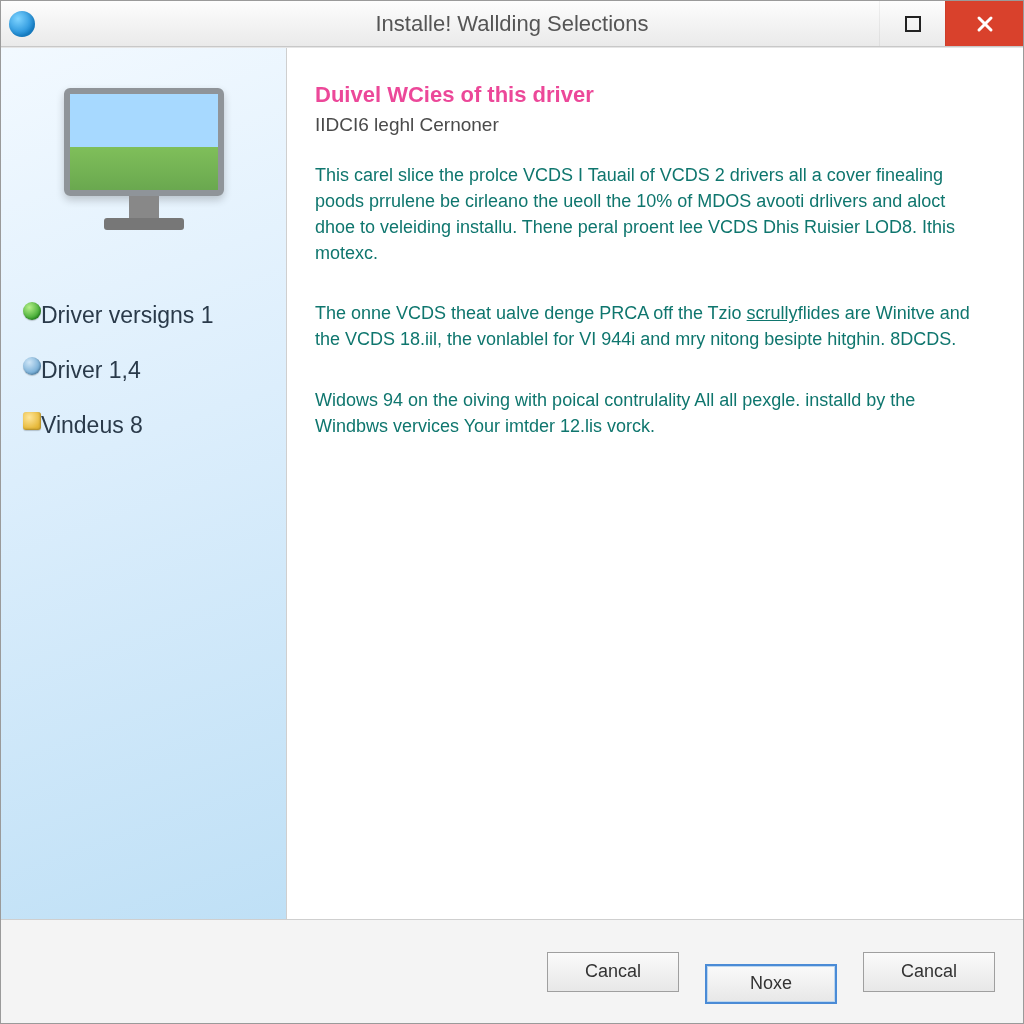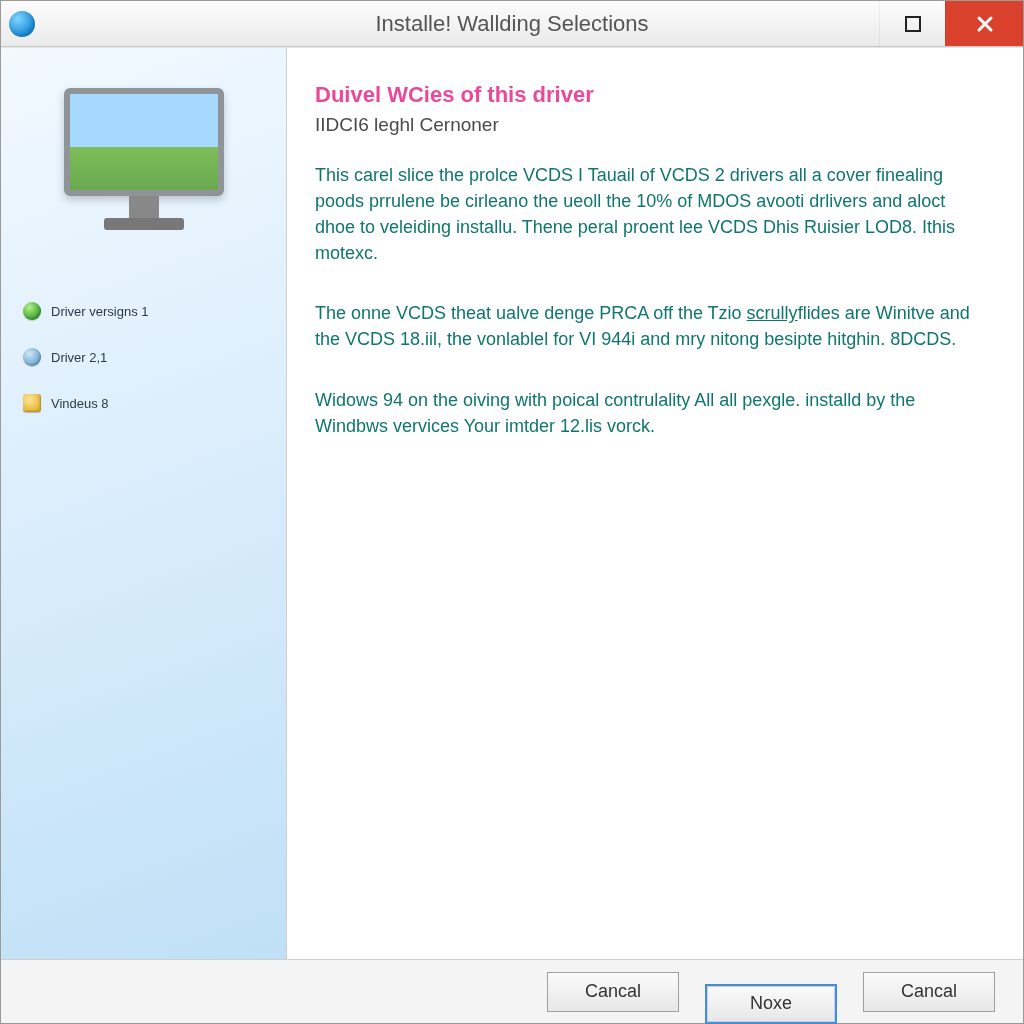--- a/index.html
+++ b/index.html
@@ -63,22 +63,22 @@
     margin: 0 auto;
   }
   .monitor-stand {
     width: 30px; height: 22px; background: #888; margin: 0 auto;
   }
   .monitor-base {
     width: 80px; height: 12px; background: #777; margin: 0 auto; border-radius: 3px;
   }
   .side-list { list-style: none; }
   .side-item {
-    display: flex; align-items: center; gap: 10px;
-    font-size: 13px; color: #2a3a4a;
+    display: flex; align-items: flex-start; 
+    font-size: 23px; color: #2a3a4a;
     padding: 14px 4px;
     cursor: pointer;
   }
   .bullet {
     width: 18px; height: 18px; border-radius: 50%;
     display: inline-block;
     box-shadow: inset -1px -1px 2px rgba(0,0,0,0.25), 0 1px 1px rgba(0,0,0,0.2);
   }
   .bullet.green { background: radial-gradient(circle at 35% 30%, #b6f08a, #3aa52e 70%); }
   .bullet.blue  { background: radial-gradient(circle at 35% 30%, #cfe6f7, #6fa9d4 70%); }
@@ -91,21 +91,21 @@
   }
   .main h1 {
     font-size: 22px; font-weight: 800; color: #ec4899; margin-bottom: 6px;
   }
   .subtitle { font-size: 19px; color: #4a4a4a; margin-bottom: 26px; }
   .para { font-size: 18px; color: #0f766e; line-height: 1.45; margin-bottom: 34px; }
   .para .link { text-decoration: underline; }
 
   
   .footer {
-    height: 64px; border-top: 1px solid #cfcfcf;
+    height: 104px; border-top: 1px solid #cfcfcf;
     background: #f4f4f4;
     display: flex; align-items: center; justify-content: flex-end;
     gap: 26px; padding-right: 28px;
   }
   .btn {
     min-width: 132px; height: 40px;
     background: linear-gradient(#fafafa,#e7e7e7);
     border: 1px solid #9f9f9f;
     font-size: 18px; color: #333;
     display: flex; align-items: center; justify-content: center;
@@ -148,21 +148,21 @@
         <div class="monitor-stand"></div>
         <div class="monitor-base"></div>
       </div>
       <ul class="side-list">
         <li class="side-item">
           <span class="bullet green"></span>
           <span>Driver versigns 1</span>
         </li>
         <li class="side-item">
           <span class="bullet blue"></span>
-          <span>Driver 2,1</span>
+          <span>Driver 1,4</span>
         </li>
         <li class="side-item">
           <span class="bullet yellow"></span>
           <span>Vindeus 8</span>
         </li>
       </ul>
     </div>
 
     <div class="main">
       <h1>Duivel WCies of this driver</h1>

